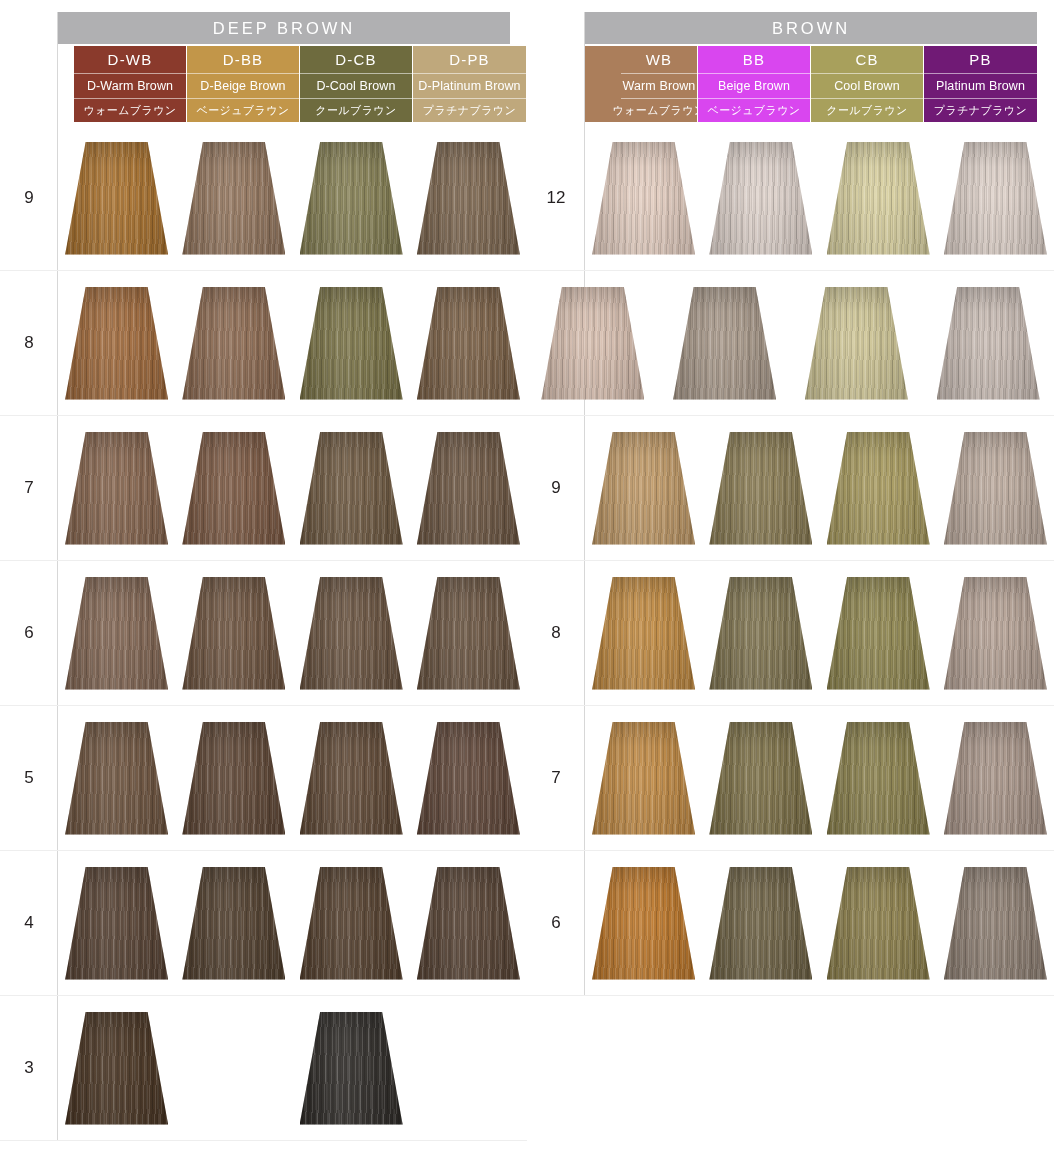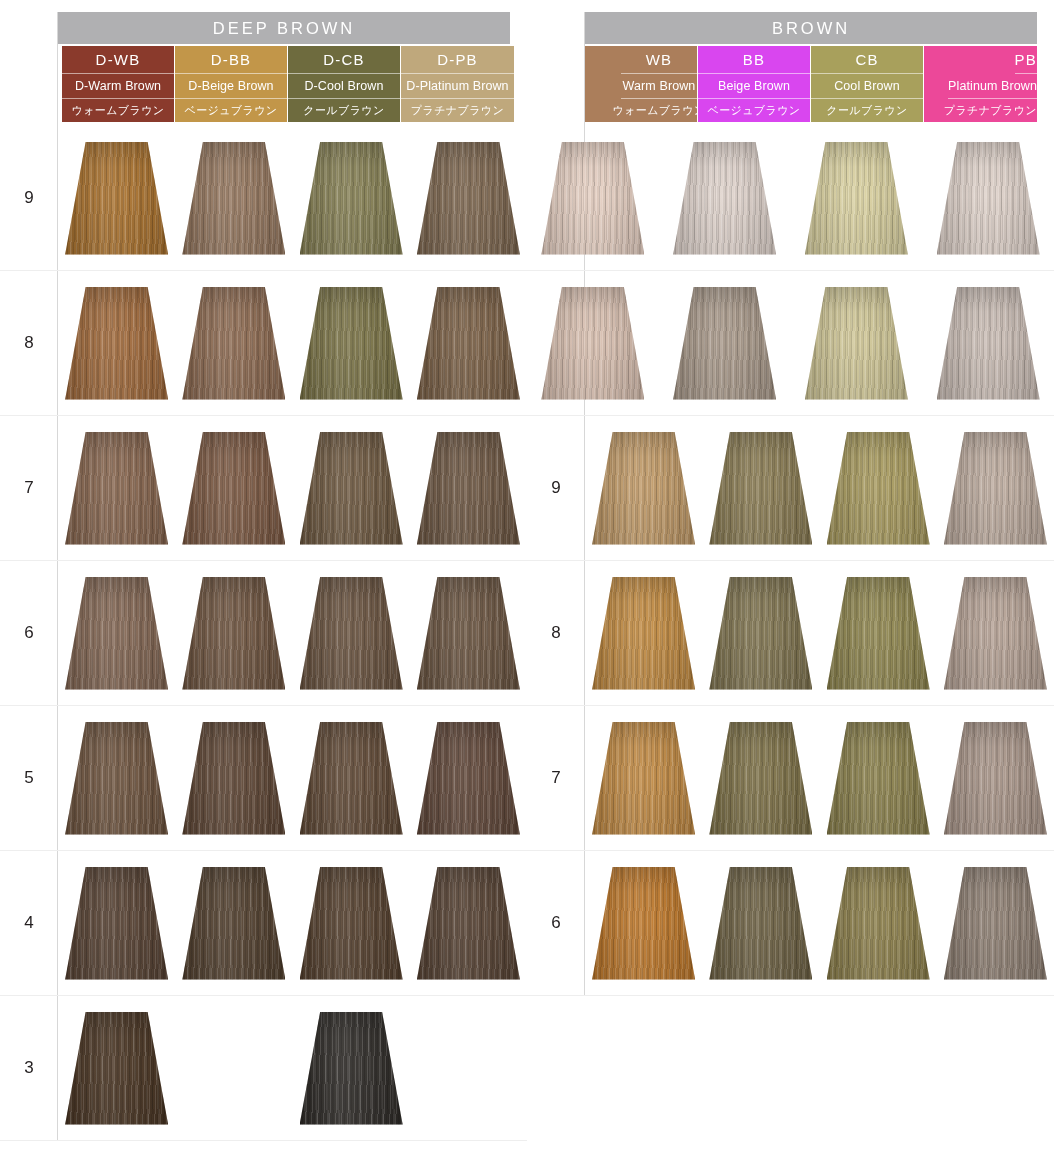--- a/index.html
+++ b/index.html
@@ -163,21 +163,21 @@
 </style>
 </head>
 <body>
 
 <div class="chart-root">
     <div class="panel panel-left">
       <div class="v-rule" style="left: 57px; top: 12px; height: 1129px; background: rgb(215, 215, 215);"></div>
       <div class="family-bar" style="left: 58px; width: 452px; background: rgb(176, 176, 178);">
         <span>DEEP BROWN</span>
       </div>
-      <div class="tone-header-row" style="left: 62px; width: 452px;">
+      <div class="tone-header-row" style="left: 74px; width: 452px;">
         <div class="tone-col" style="background: rgb(138, 58, 44); width: 113px;">
           <div class="tone-code">D-WB</div>
           <div class="tone-en">D-Warm Brown</div>
           <div class="tone-jp">ウォームブラウン</div>
         </div>
         <div class="tone-col" style="background: rgb(194, 150, 73); width: 113px;">
           <div class="tone-code">D-BB</div>
           <div class="tone-en">D-Beige Brown</div>
           <div class="tone-jp">ベージュブラウン</div>
         </div>
@@ -432,28 +432,29 @@
         <div class="tone-col" style="background: #d946ef; width: 113px;">
           <div class="tone-code">BB</div>
           <div class="tone-en">Beige Brown</div>
           <div class="tone-jp">ベージュブラウン</div>
         </div>
         <div class="tone-col" style="background: rgb(168, 160, 92); width: 113px;">
           <div class="tone-code">CB</div>
           <div class="tone-en">Cool Brown</div>
           <div class="tone-jp">クールブラウン</div>
         </div>
-        <div class="tone-col" style="background: #ec4899; width: 113px; align-items: flex-end;">
+        <div class="tone-col" style="background: #701a75; width: 113px;">
           <div class="tone-code">PB</div>
           <div class="tone-en">Platinum Brown</div>
           <div class="tone-jp">プラチナブラウン</div>
         </div>
       </div>
       <div class="grid">
         <div class="grid-row" style="height: 145px;">
+          <div class="level-cell">12</div>
           <div class="swatch-cells">
             <div class="swatch-cell">
               <div class="swatch">
                 <div class="base" style="background: rgb(228, 206, 193);"></div>
                 <div class="strands"></div>
                 <div class="shade"></div>
               </div>
             </div>
             <div class="swatch-cell">
               <div class="swatch">

